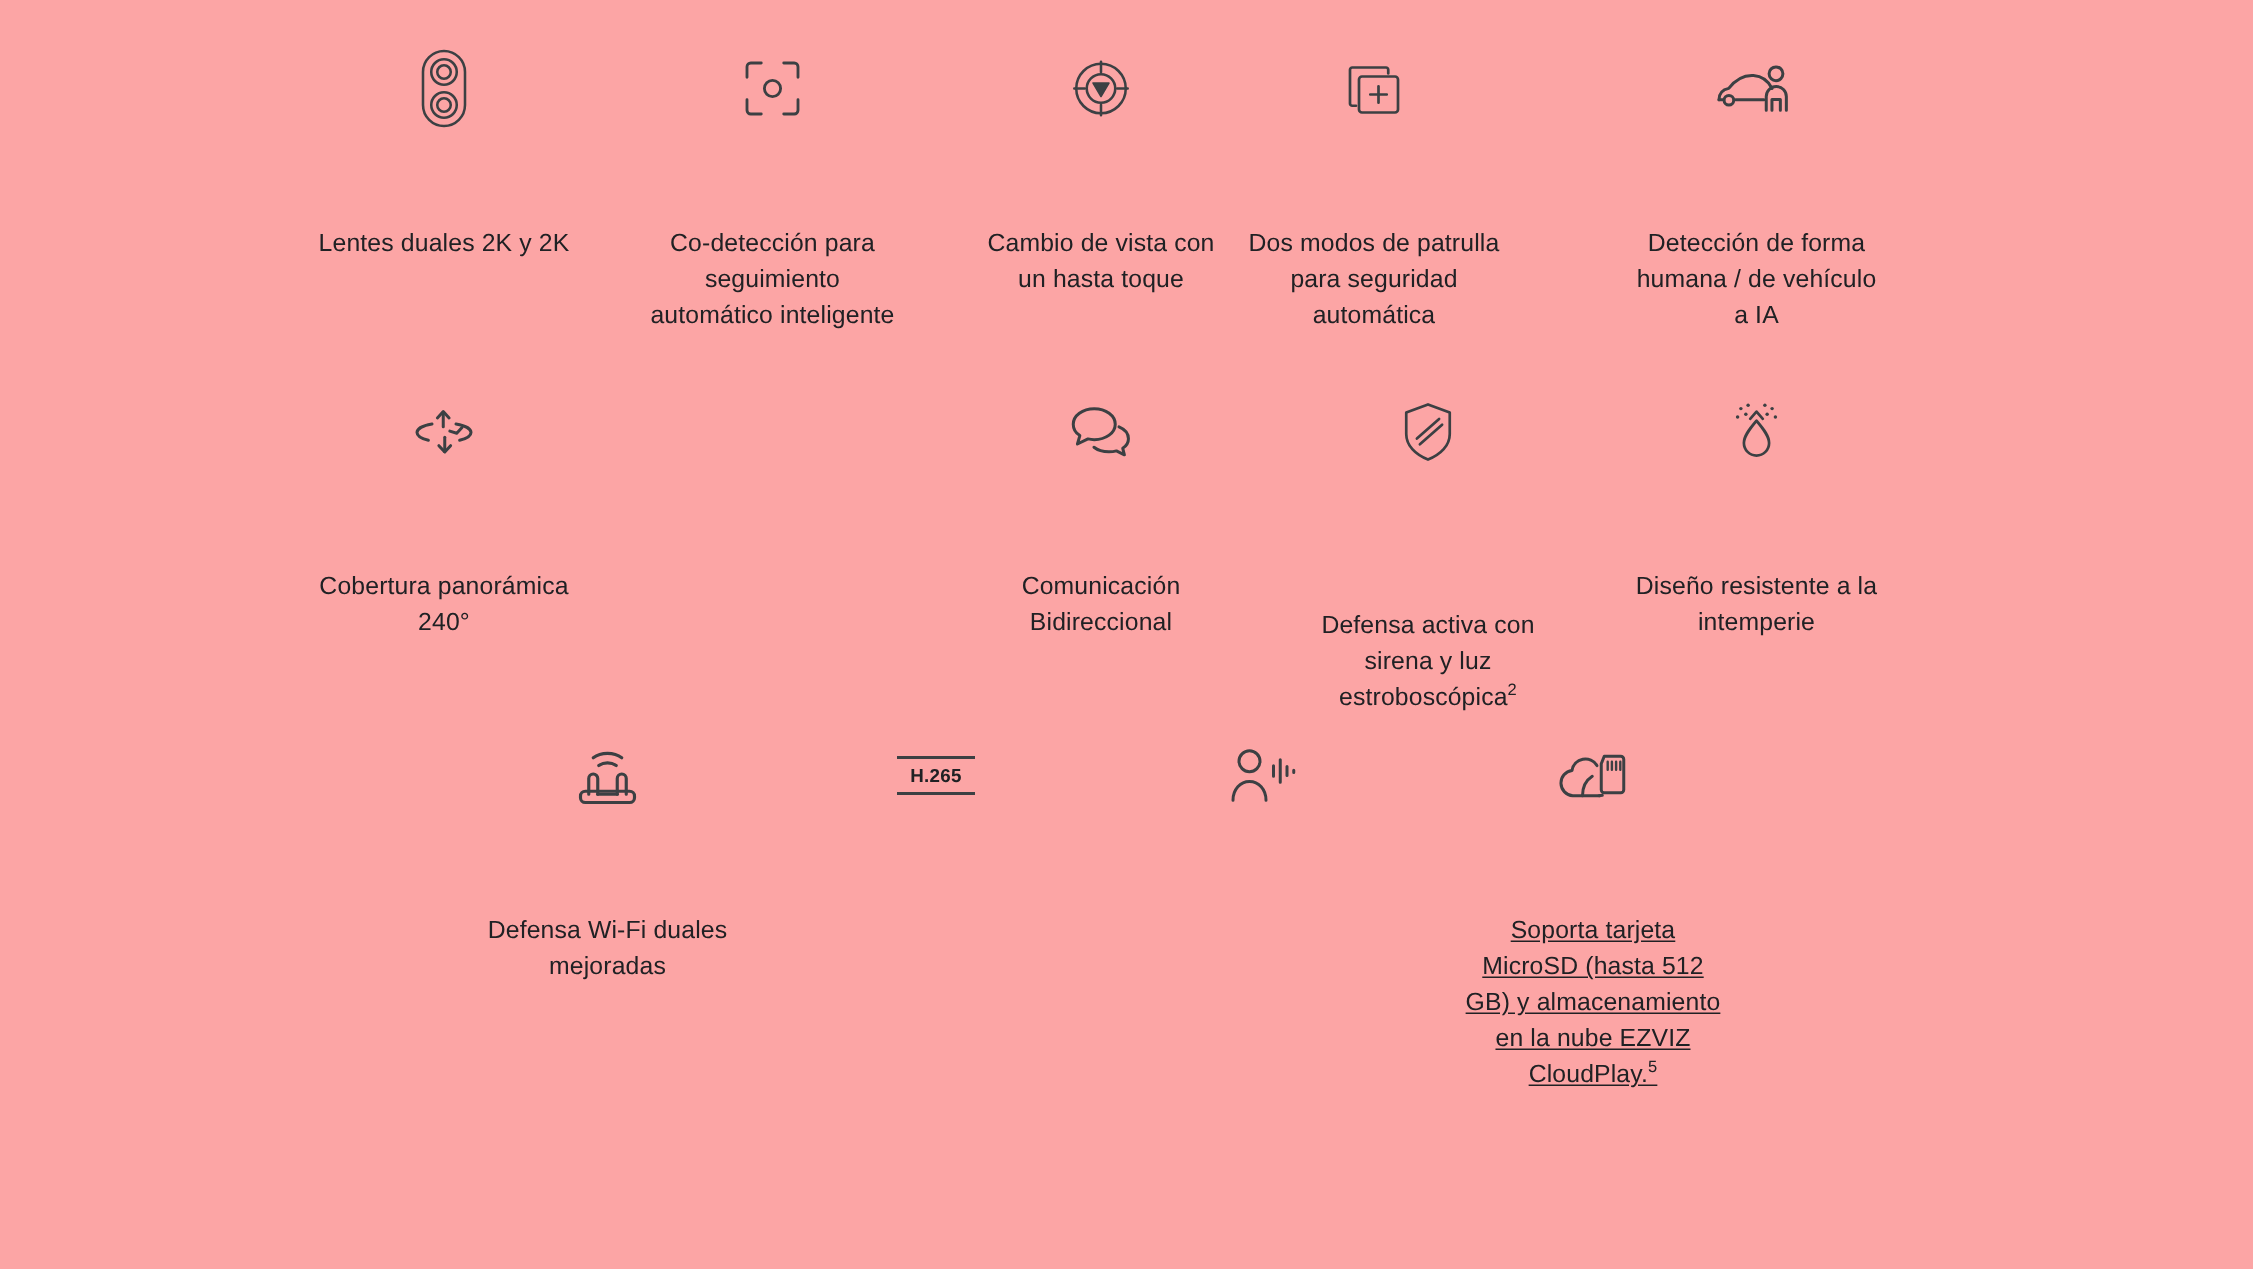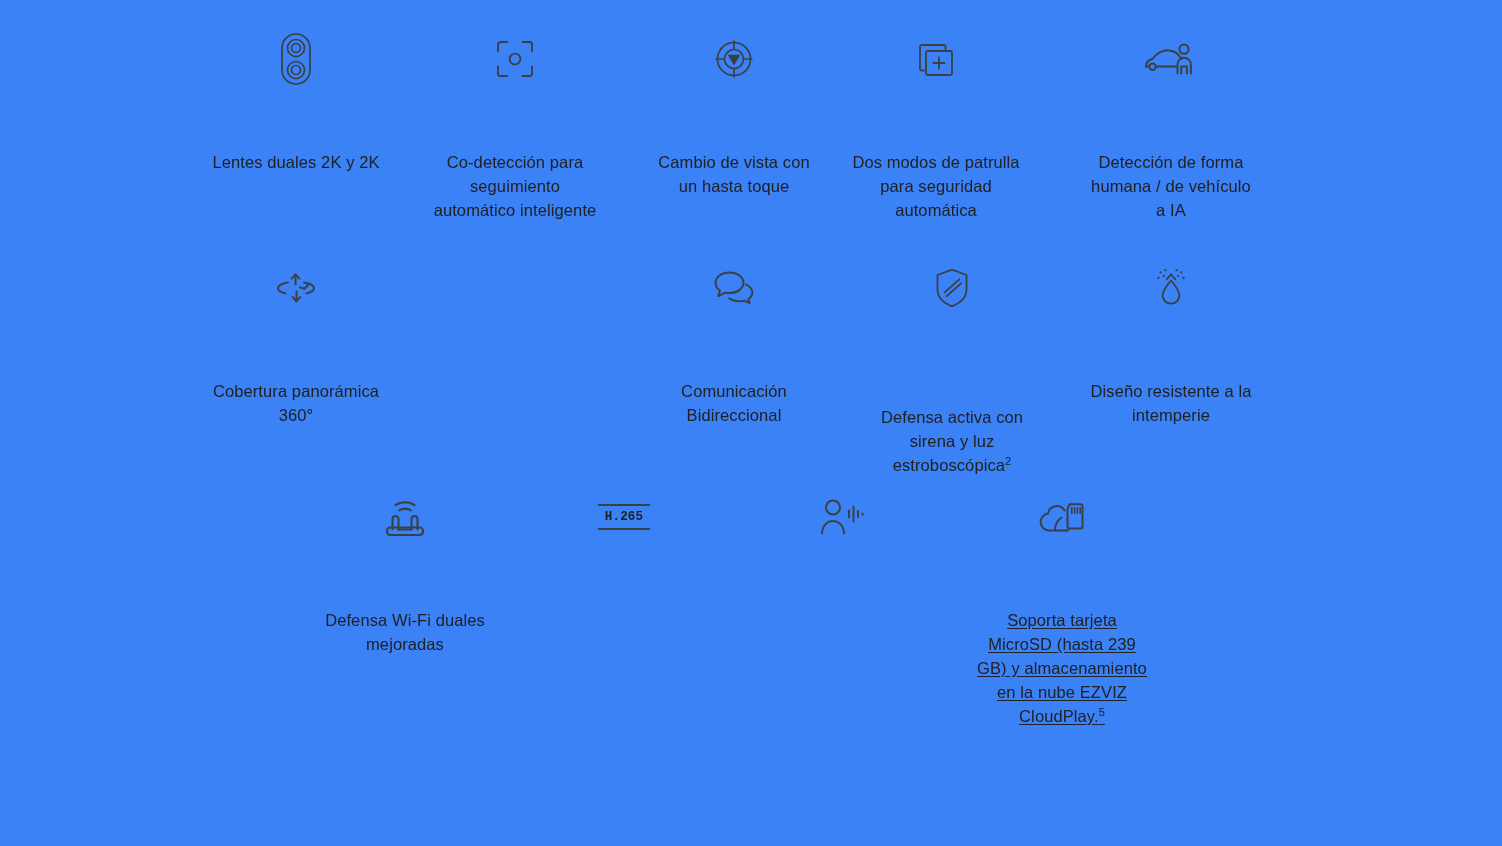--- a/index.html
+++ b/index.html
@@ -11,36 +11,35 @@
     width: 1502px;
     height: 846px;
     font-family: "Liberation Sans", sans-serif;
     color: #202124;
     overflow: hidden;
   }
   .features-grid {
     position: relative;
     width: 1502px;
     height: 846px;
-    background: #3b82f6;
+    background: #fca5a5;
   }
   .feature {
     position: absolute;
     display: flex;
     flex-direction: column;
     align-items: center;
     text-align: center;
   }
   .feature-icon {
     height: 58px;
     display: flex;
     align-items: center;
     justify-content: flex-end;
     margin-bottom: 62px;
-    font-family: Liberation Mono, monospace;
   }
   .feature-icon svg {
     display: block;
   }
   .feature-label {
     font-size: 16.5px;
     line-height: 24px;
     color: #202124;
     font-weight: 400;
     letter-spacing: 0.1px;
@@ -54,21 +53,21 @@
   .sup {
     font-size: 11px;
     vertical-align: super;
     line-height: 0;
   }
 
   
   #f-dual-lens      { left: 196px;  top: 30px;  width: 200px; }
   #f-codetection    { left: 415px;  top: 30px;  width: 200px; }
   #f-view-switch    { left: 634px;  top: 30px;  width: 200px; }
-  #f-patrol         { left: 836px;  top: 30px;  width: 200px; }
+  #f-patrol         { left: 816px;  top: 30px;  width: 200px; }
   #f-ai-detect      { left: 1071px; top: 30px;  width: 200px; }
 
   
   #f-pano360        { left: 196px;  top: 259px; width: 200px; }
   #f-night-vision   { left: 415px;  top: 259px; width: 200px; }
   #f-two-way        { left: 634px;  top: 259px; width: 200px; }
   #f-active-defense { left: 852px;  top: 259px; width: 200px; gap: 26px; }
   #f-weatherproof   { left: 1071px; top: 259px; width: 200px; }
 
   
@@ -179,21 +178,21 @@
         <path d="M14 13.6C8 14.6 4 16.8 4 19.3c0 2.2 3 4.1 7.6 5.2"></path>
         <path d="M30 13.6c6 1 10 3.2 10 5.7 0 2.2-3 4.1-7.6 5.2"></path>
         <path d="M21.5 15.5V5.8"></path>
         <path d="M17.6 9.6 21.5 5.4l3.9 4.2"></path>
         <path d="M22.5 22.5v9.7"></path>
         <path d="M26.4 28.1 22.5 32.3l-3.9-4.2"></path>
         <path d="M30.5 19.8l3.5-3.8M30.5 19.8l-4.6-1.4"></path>
       </svg>
     </span>
     <span class="feature-label">Cobertura panorámica
-360°</span>
+240°</span>
   </div>
 
 
   <div class="feature" id="f-two-way">
     <span class="feature-icon">
       <svg width="42" height="36" viewBox="0 0 42 36" fill="none" stroke="#3c4043" stroke-width="2" stroke-linecap="round" stroke-linejoin="round">
         <path d="M16.5 2.5c7.8 0 14 4.6 14 10.3 0 5.7-6.2 10.3-14 10.3a18 18 0 0 1-4.2-.5l-7 3.4 1.6-5.6C4 18.6 2.5 16.1 2.5 12.8 2.5 7.1 8.7 2.5 16.5 2.5Z"></path>
         <path d="M33 14.6c3.8 1.6 6.3 4.5 6.3 7.9 0 2.6-1.5 4.9-3.8 6.4l1.1 4.3-5.3-2.6c-1.5.4-3.2.6-5 .6-4 0-7.6-1.1-10-3"></path>
       </svg>
     </span>
@@ -273,19 +272,19 @@
     <span class="feature-icon">
       <svg width="50" height="42" viewBox="0 0 50 42" fill="none" stroke="#3c4043" stroke-width="2" stroke-linecap="round" stroke-linejoin="round">
         <path d="M29.5 34.5H11.5A8.5 8.5 0 0 1 11 17.6a9 9 0 0 1 16.6-3.2"></path>
         <path d="M18 34.5c0-6 2.6-10.5 6.5-13"></path>
         <path d="M29 34.5a9.5 9.5 0 0 0 2.2-.3"></path>
         <path d="M32.5 8.2h11a2 2 0 0 1 2 2v20.3a2 2 0 0 1-2 2h-11a2 2 0 0 1-2-2V13.2Z"></path>
         <path d="M34.8 11.8v5.4M37.6 11.8v5.4M40.4 11.8v5.4M43.2 11.8v5.4" stroke-width="1.6"></path>
       </svg>
     </span>
     <span class="feature-label link"><span>Soporta tarjeta
-MicroSD (hasta 239
+MicroSD (hasta 512
 GB) y almacenamiento
 en la nube EZVIZ
 CloudPlay.</span><span class="sup">5</span></span>
   </div>
 
 </div>
 
 </body></html>

